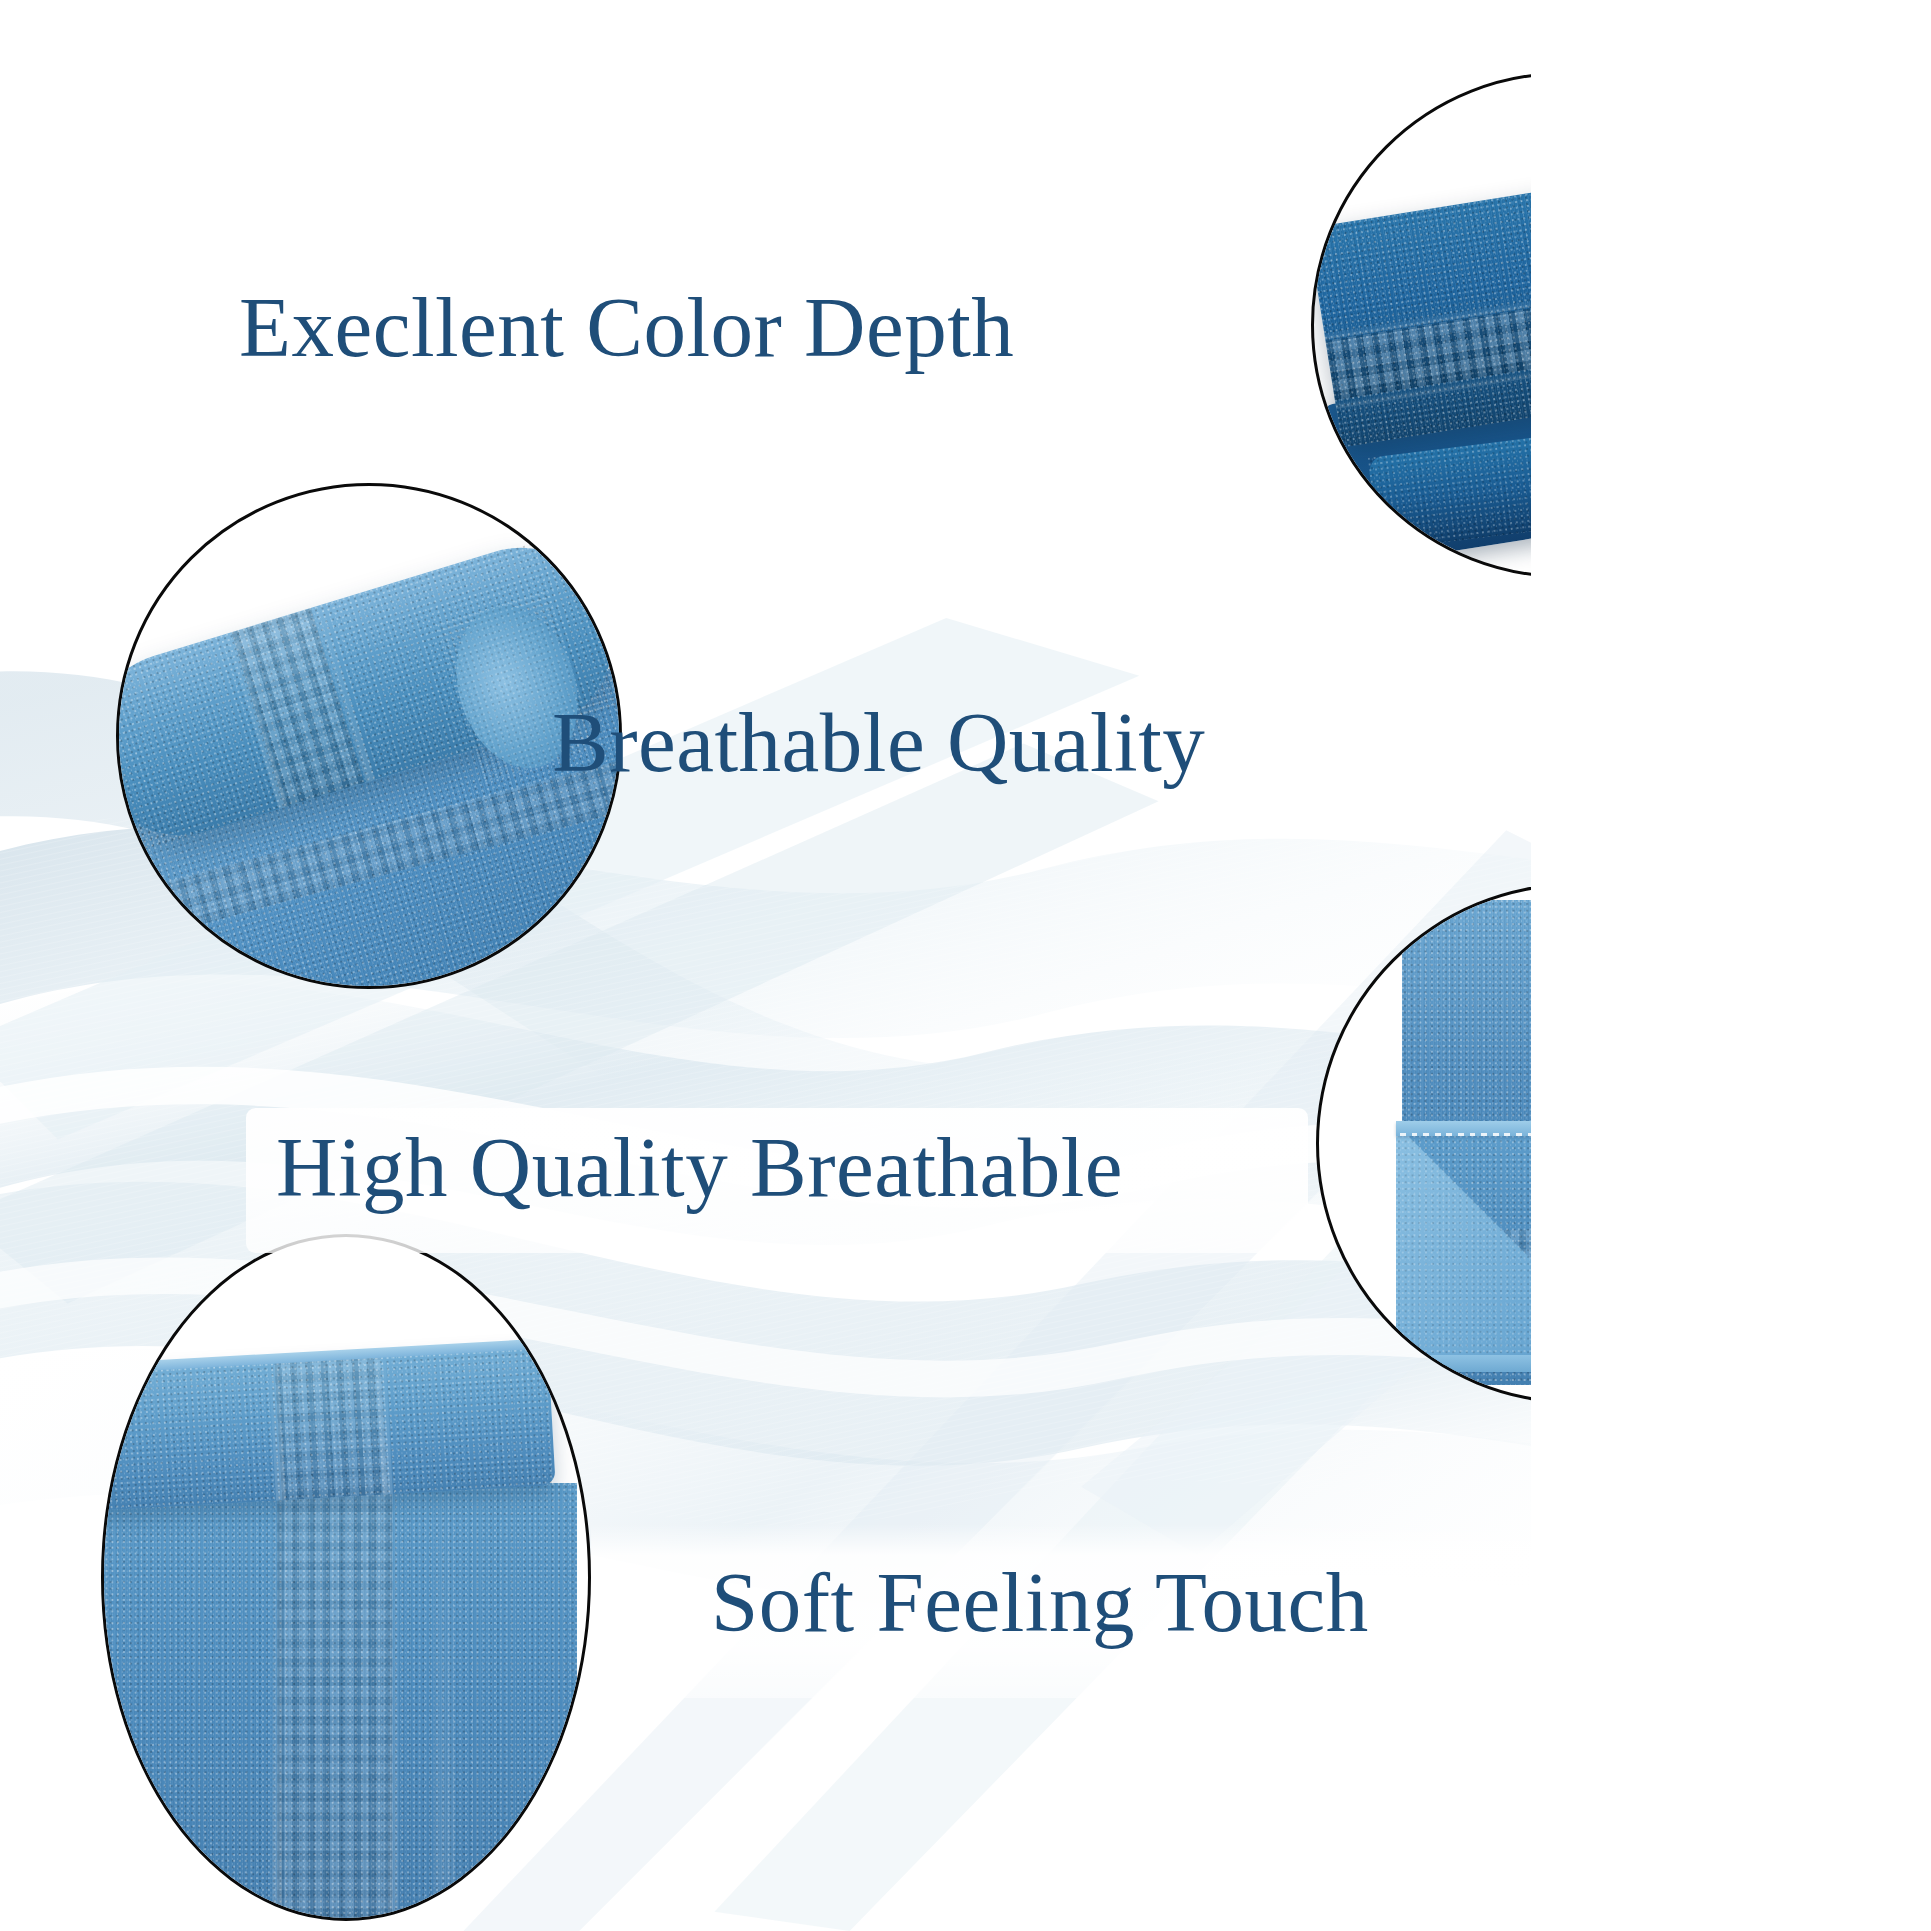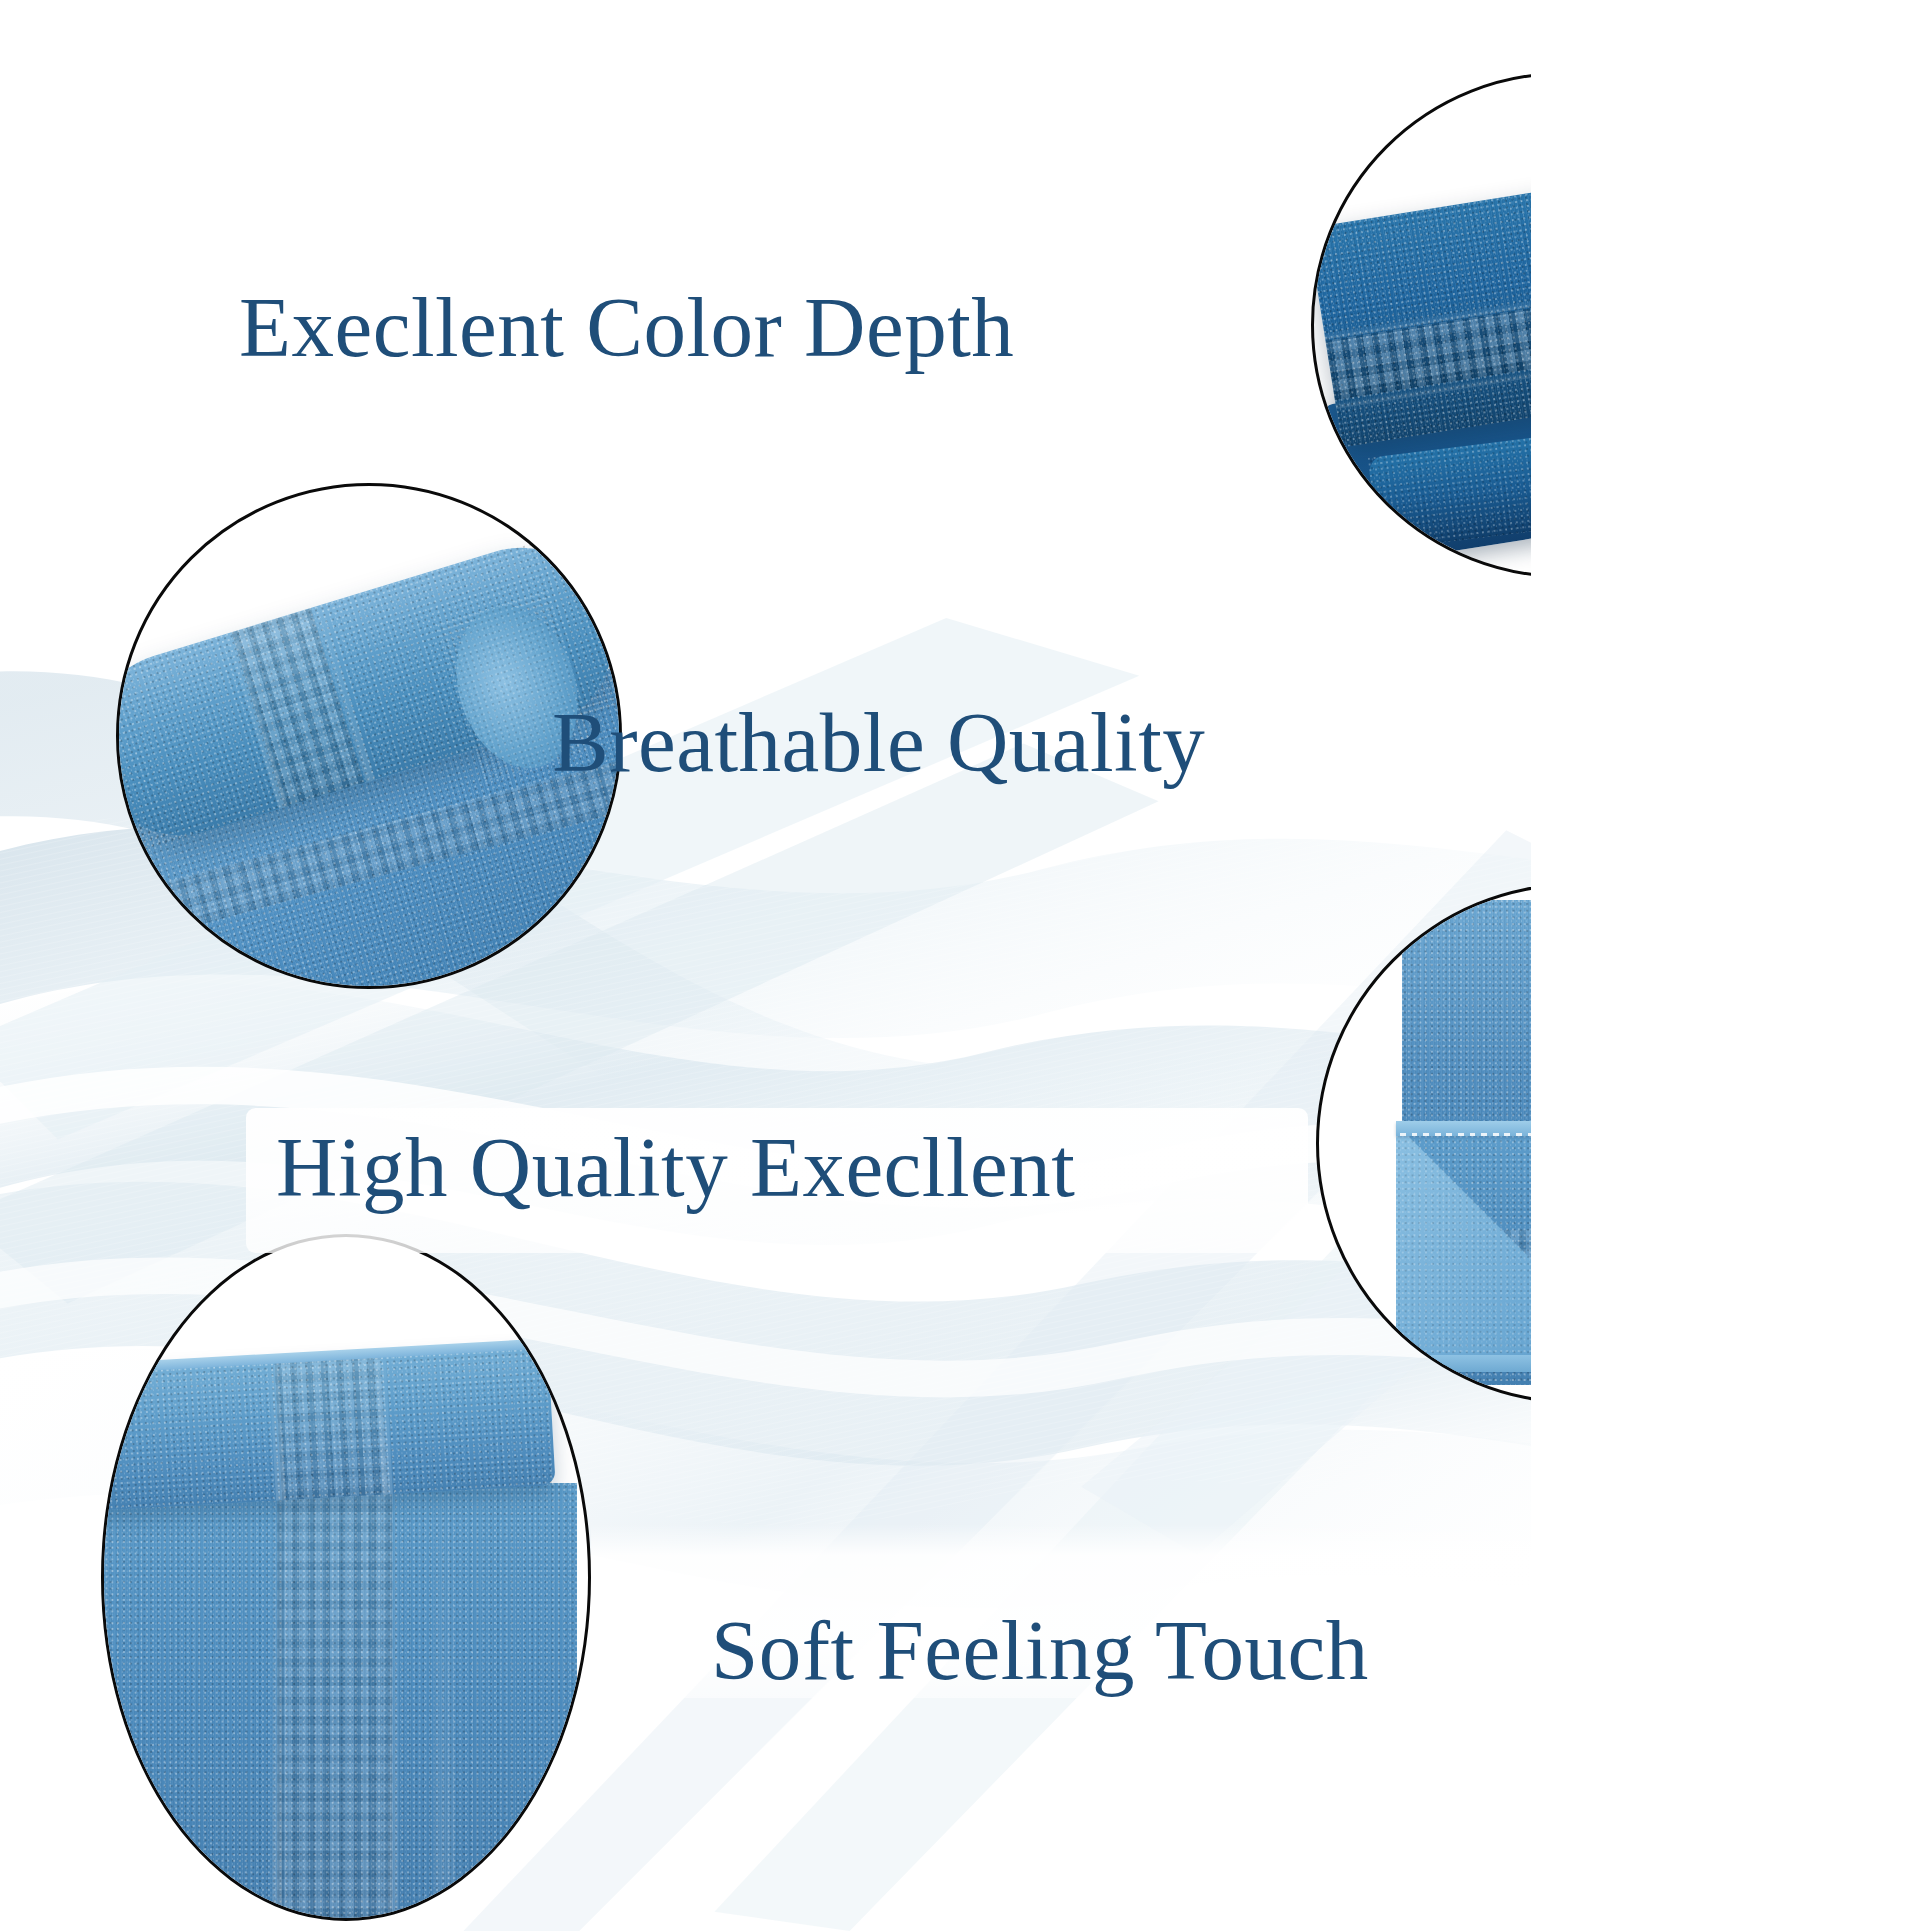--- a/index.html
+++ b/index.html
@@ -297,19 +297,19 @@
                   background:linear-gradient(180deg,#a8d1ea,#7fb5dc);
                   transform:rotate(-3.2deg);"></div>
     </div>
   </div>
 
   <div class="heading" style="left:239px; top:278px; font-size:85px;">Execllent Color Depth</div>
 
   <div class="heading" style="left:552px; top:693px; font-size:85px;">Breathable Quality</div>
 
   <div class="plate" style="left:246px; top:1108px; width:1062px; height:145px;"></div>
-  <div class="heading" style="left:276px; top:1118px; font-size:85px;">High Quality Execllent</div>
+  <div class="heading" style="left:276px; top:1118px; font-size:85px;">High Quality Breathable</div>
 
   <div class="plate-flat" style="left:591px; top:1524px; width:1052px; height:174px;"></div>
-  <div class="heading" style="left:711px; top:1553px; font-size:85px;margin-top:48px;">Soft Feeling Touch</div>
+  <div class="heading" style="left:711px; top:1553px; font-size:85px;">Soft Feeling Touch</div>
 
 </div>
 
 
 </body></html>

